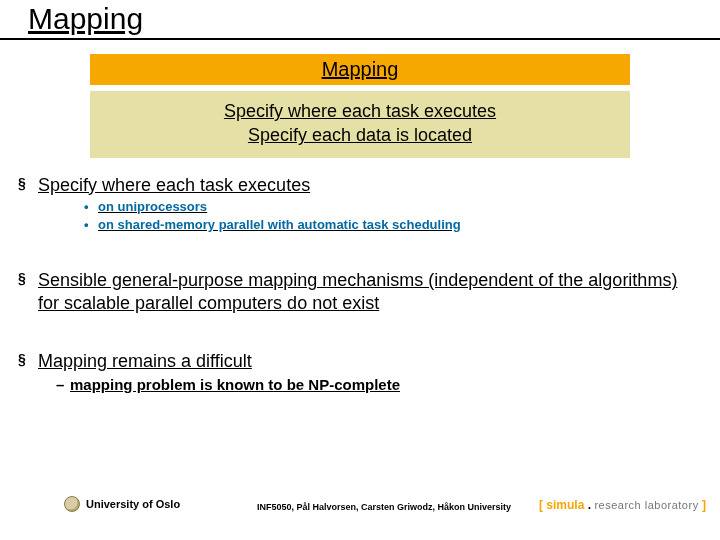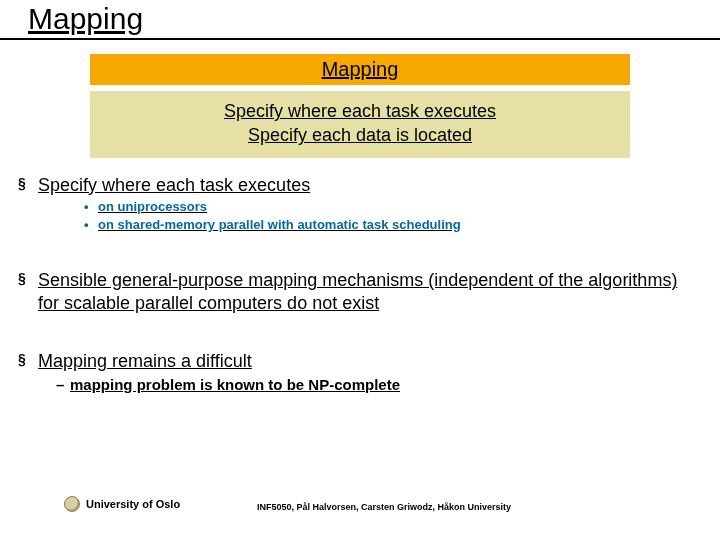--- a/index.html
+++ b/index.html
@@ -186,15 +186,18 @@
     </div>
 
   </div>
 
   <div class="footer">
     <div class="footer-left">
       <div class="seal"></div>
       <div class="uio">University of Oslo</div>
     </div>
     <div class="footer-center">INF5050, Pål Halvorsen, Carsten Griwodz, Håkon University</div>
+    <div class="footer-right">
+      <span class="br-open">[ </span><span class="br-simula">simula</span><span class="br-dot"> . </span><span class="br-lab">research laboratory</span><span class="br-close"> ]</span>
+    </div>
   </div>
 
 </div>
 
 </body></html>

